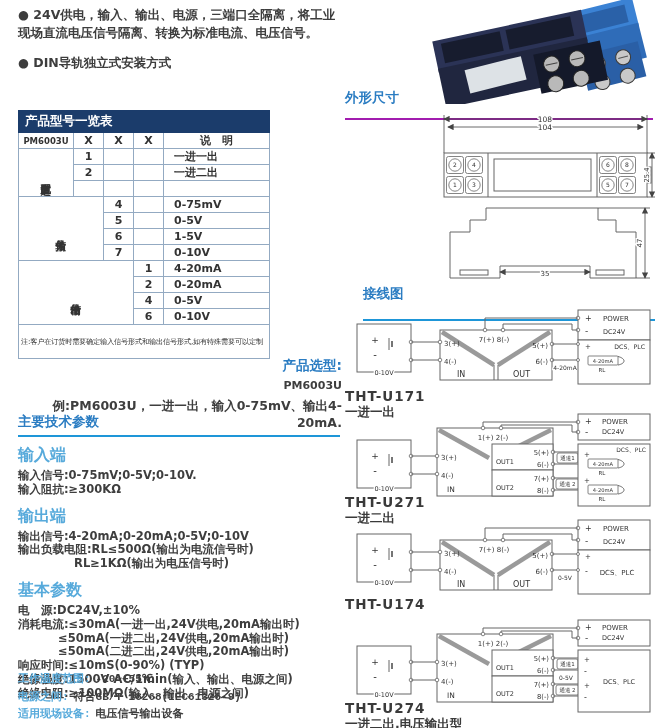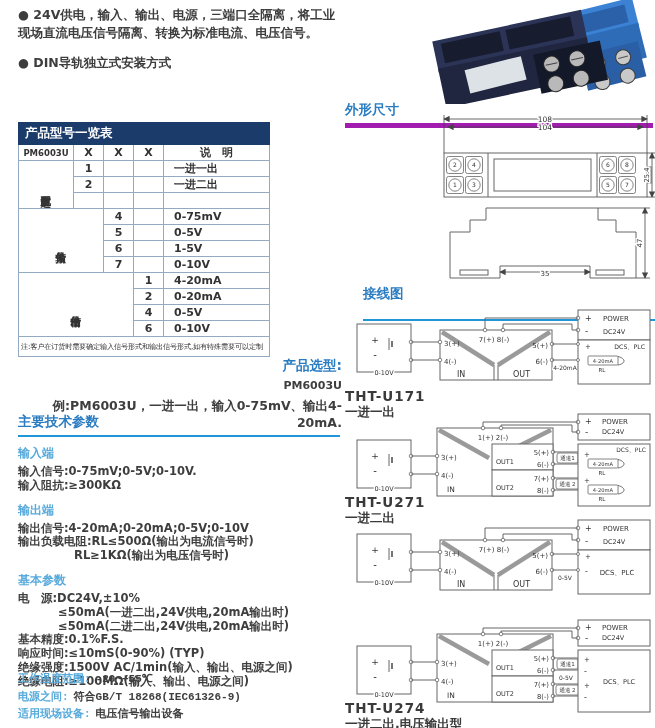--- a/index.html
+++ b/index.html
@@ -1,34 +1,34 @@
 <!DOCTYPE html>
 <html><head>
 <meta charset="utf-8">
 <style>
   html,body{margin:0;padding:0;}
   body{width:655px;height:728px;position:relative;background:#fff;overflow:hidden;
        font-family:"DejaVu Sans","Liberation Sans",sans-serif;color:#3e3e3e;}
   .abs{position:absolute;}
   .bullet{font-size:12.5px;font-weight:bold;color:#3d3d3d;line-height:1.4;margin:0 0 13px 0;}
   .h1{color:#2a7cc2;font-weight:bold;font-size:13.5px;}
-  .sub{color:#57aadb;font-weight:bold;font-size:12px;margin:9px 0 3px 0;}
+  .sub{color:#57aadb;font-weight:bold;font-size:16px;margin:9px 0 3px 0;}
   .ln{font-size:11.5px;font-weight:bold;line-height:13.8px;white-space:pre;color:#3e3e3e;}
   .ft{font-size:11px;font-weight:bold;line-height:17.5px;white-space:pre;font-family:Liberation Mono, monospace;}
   .ft .lab{color:#57aadb;margin-right:5px;}
   .selmodel{font-size:11px;font-weight:bold;margin-top:4px;}
   .selex{font-size:12.5px;font-weight:bold;margin-top:6px;}
   table.mt{border-collapse:collapse;width:252px;table-layout:fixed;}
   .mt td{border:1px solid #93aac2;font-size:11px;font-weight:bold;color:#333;
          text-align:center;height:15px;padding:0;overflow:hidden;}
   .mt .ttl{background:#1b3c6b;color:#fff;text-align:left;padding:2px 6px;
            font-size:12.5px;border:1px solid #1b3c6b;height:16px;}
   .mt .mdl{font-size:8.5px;}
   .mt .dsc{text-align:left;padding-left:10px;}
-  .mt .note{font-size:7.2px;text-align:left;padding:2px 2px;font-weight:normal;
+  .mt .note{font-size:7.2px;text-align:left;padding:9px 2px;font-weight:normal;
             white-space:nowrap;letter-spacing:-0.2px;}
   .vert{writing-mode:vertical-rl;text-orientation:upright;font-size:10.5px;
         line-height:1;display:inline-block;font-weight:bold;color:#333;}
   .cap{position:absolute;width:170px;color:#3a3a3a;}
   .cap .n{font-size:13.5px;font-weight:bold;letter-spacing:1px;}
   .cap .s{font-size:12.5px;font-weight:bold;}
   svg text{font-family:"DejaVu Sans","Liberation Sans",sans-serif;fill:#333;}
   svg .halo{paint-order:stroke;stroke:#fff;stroke-width:2.5px;}
   svg .bx{fill:#fff;stroke:#666;stroke-width:1;}
   svg .wr{fill:none;stroke:#666;stroke-width:1;}
@@ -37,21 +37,21 @@
   svg .dim{stroke:#444;stroke-width:0.8;fill:none;}
 </style>
 </head>
 <body>
 
 <div class="abs" style="left:18px;top:6px;width:324px;">
   <p class="bullet">● 24V供电，输入、输出、电源，三端口全隔离，将工业现场直流电压信号隔离、转换为标准电流、电压信号。</p>
   <p class="bullet">● DIN导轨独立式安装方式</p>
 </div>
 
-<table class="mt abs" style="left:18px;top:122px;">
+<table class="mt abs" style="left:18px;top:110px;">
   <colgroup>
       <col style="width:55px">
       <col style="width:30px">
       <col style="width:30px">
       <col style="width:30px">
       <col>
     </colgroup>
   <tbody>
       <tr>
         <td class="ttl" colspan="5">产品型号一览表</td>
@@ -137,23 +137,23 @@
 <div class="abs" style="left:18px;top:436px;width:330px;">
   <div class="sub">输入端</div>
   <div class="ln">输入信号:0-75mV;0-5V;0-10V.</div>
   <div class="ln">输入阻抗:≥300KΩ</div>
   <div class="sub">输出端</div>
   <div class="ln">输出信号:4-20mA;0-20mA;0-5V;0-10V</div>
   <div class="ln">输出负载电阻:RL≤500Ω(输出为电流信号时)</div>
   <div class="ln">              RL≥1KΩ(输出为电压信号时)</div>
   <div class="sub">基本参数</div>
   <div class="ln">电　源:DC24V,±10%</div>
+  <div class="ln">消耗电流:≤30mA(一进一出,24V供电,20mA输出时)</div>
   <div class="ln">          ≤50mA(一进二出,24V供电,20mA输出时)</div>
   <div class="ln">          ≤50mA(二进二出,24V供电,20mA输出时)</div>
-  <div class="ln">基本精度:0.1%F.S.</div>
   <div class="ln">响应时间:≤10mS(0-90%) (TYP)</div>
   <div class="ln">绝缘强度:1500V AC/1min(输入、输出、电源之间)</div>
   <div class="ln">绝缘电阻:≥100MΩ(输入、输出、电源之间)</div>
 </div>
 
 <div class="abs" style="left:18px;top:671px;width:330px;">
   <div class="ft"><span class="lab">工作温度范围:</span><span>-20~+55℃</span></div>
   <div class="ft"><span class="lab">电源之间:</span><span>符合GB/T 18268(IEC61326-9)</span></div>
   <div class="ft"><span class="lab">适用现场设备:</span><span>电压信号输出设备</span></div>
 </div>
@@ -181,21 +181,21 @@
     <rect x="106" y="58" width="68" height="40" fill="#14192a"></rect>
     <circle cx="122" cy="71" r="8" fill="#b9b9b9" stroke="#222"></circle>
     <circle cx="148" cy="71" r="8" fill="#b9b9b9" stroke="#222"></circle>
     <circle cx="122" cy="91" r="8" fill="#b9b9b9" stroke="#222"></circle>
     <circle cx="148" cy="91" r="8" fill="#b9b9b9" stroke="#222"></circle>
     <line x1="116" y1="71" x2="128" y2="71" stroke="#444"></line>
     <line x1="142" y1="71" x2="154" y2="71" stroke="#444"></line>
   </g>
 </svg>
 
-<div class="abs h1" style="left:345px;top:101px;width:308px;border-bottom:5px solid #a21caf;padding-bottom:4px;">外形尺寸</div>
+<div class="abs h1" style="left:345px;top:89px;width:308px;border-bottom:2px solid #a21caf;padding-bottom:11px;">外形尺寸</div>
 
 <svg class="abs" style="left:438px;top:111px;" width="218" height="92" viewBox="0 0 218 92">
   <defs>
     <marker id="arT" markerWidth="8" markerHeight="8" refX="7" refY="4" orient="auto-start-reverse">
       <path d="M0,0L8,4L0,8Z" fill="#444"></path>
     </marker>
   </defs>
   <line class="dim" x1="6" y1="4" x2="6" y2="42"></line>
   <line class="dim" x1="209" y1="4" x2="209" y2="42"></line>
   <line class="dim" x1="6" y1="8" x2="209" y2="8" marker-start="url(#arT)" marker-end="url(#arT)"></line>
@@ -423,20 +423,21 @@
     <line class="wr" x1="207" y1="52" x2="233" y2="52"></line>
   <text class="halo" x="220" y="61.5" font-size="6" text-anchor="middle">0-5V</text>
   <rect class="bx" x="233" y="32" width="72" height="44"></rect>
   <circle class="tm" cx="233" cy="36" r="1.5"></circle>
     <circle class="tm" cx="233" cy="52" r="1.5"></circle>
   <text x="240" y="41" font-size="7">+</text>
   <text x="240" y="56" font-size="8">-</text>
   <text x="272" y="57" font-size="7" text-anchor="middle">DCS、PLC</text>
 </svg>
 <div class="cap" style="left:345px;top:596px;">
+  <div class="n">THT-U174</div>
 </div>
 
 <svg class="abs" style="left:345px;top:618px;" width="310" height="100" viewBox="0 0 310 100">
   <rect class="bx" x="233" y="2" width="72" height="26"></rect>
   <circle class="tm" cx="233" cy="10" r="1.8"></circle>
     <circle class="tm" cx="233" cy="20" r="1.8"></circle>
   <text x="240" y="12" font-size="8">+</text>
   <text x="257" y="11.5" font-size="7">POWER</text>
   <text x="240" y="23" font-size="9">-</text>
   <text x="257" y="22" font-size="6.5">DC24V</text>

